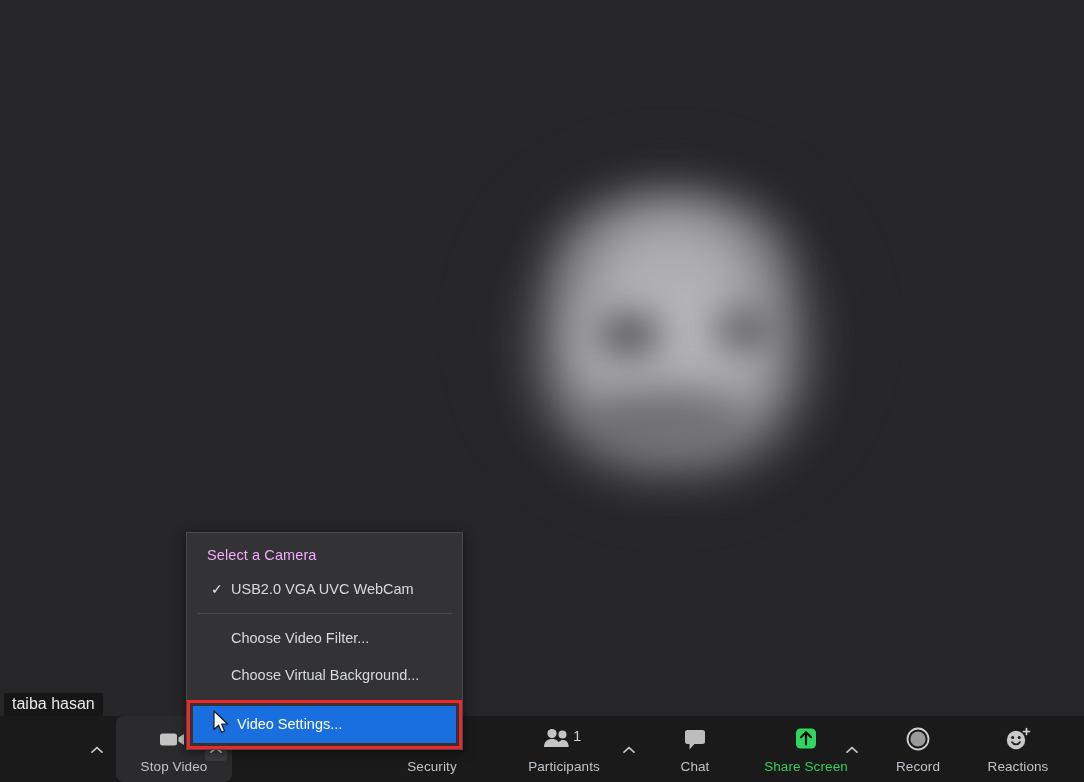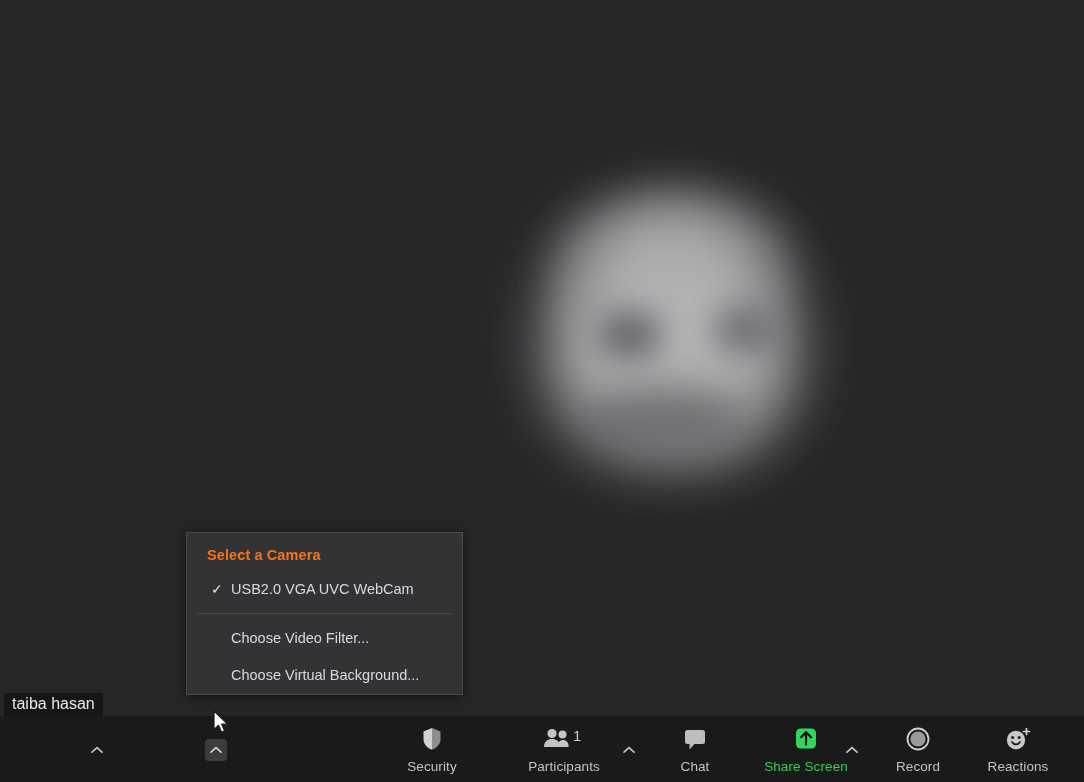--- a/index.html
+++ b/index.html
@@ -154,22 +154,22 @@
     position:absolute;
     left:186px; top:532px;
     width:277px;
     background:#333336;
     border:1px solid #4a4a4d;
     z-index:20;
     box-shadow:0 2px 10px rgba(0,0,0,.55);
     padding:0;
   }
   .menu-header {
-    color:#f97316;
-    font-weight:bold;
+    color:#f0abfc;
+    font-weight:normal;
     font-size:14.5px;
     padding:14px 0 8px 20px;
     letter-spacing:.1px;
   }
   .menu-item {
     position:relative;
     color:#d6dade;
     font-size:14.5px;
     line-height:20px;
     padding:8px 10px 9px 44px;
@@ -229,20 +229,29 @@
   <div id="name-label">taiba hasan</div>
 
   <div id="toolbar">
 
     <div class="caret" id="caret-audio">
       <svg width="12" height="8" viewBox="0 0 12 8">
           <path d="M1 6.2 L6 1.6 L11 6.2" stroke="#c8c8c8" stroke-width="1.6" fill="none" stroke-linecap="round"></path>
         </svg>
     </div>
 
+    <div class="tb-item tb-hover-bg" id="item-video">
+      <div class="tb-icon">
+        <svg width="32" height="20" viewBox="0 0 32 20">
+          <rect x="2" y="4.5" width="17" height="12" rx="2.5" fill="#c4c4c4"></rect>
+          <path d="M20.5 8.5 L26 5 L26 16 L20.5 12.5 Z" fill="#c4c4c4"></path>
+        </svg>
+      </div>
+      <div class="tb-label">Stop Video</div>
+    </div>
     <div class="caret" id="caret-video">
       <svg width="12" height="8" viewBox="0 0 12 8">
           <path d="M1 6.2 L6 1.6 L11 6.2" stroke="#d8d8d8" stroke-width="1.6" fill="none" stroke-linecap="round"></path>
         </svg>
     </div>
 
     <div class="tb-item" id="item-security">
       <div class="tb-icon">
         <svg width="22" height="26" viewBox="0 0 22 26">
           <path d="M11 2 L19.5 5.5 L19.5 13 C19.5 18.5 15.5 22 11 23.8 Z" fill="#8e8e90"></path>
@@ -333,20 +342,25 @@
     <div class="menu-sep"></div>
 
     <div class="menu-item">
       <span>Choose Video Filter...</span>
     </div>
 
     <div class="menu-item">
       <span>Choose Virtual Background...</span>
     </div>
 
+    <div id="mi-settings-wrap">
+      <div class="menu-item selected">
+        <span>Video Settings...</span>
+      </div>
+    </div>
 
   </div>
 
   <div id="cursor">
     <svg width="18" height="26" viewBox="0 0 18 26">
       <path d="M1 1 L1 19.5 L5.6 15.2 L8.6 22.2 L11.6 20.9 L8.7 14.2 L14.8 14.2 Z" fill="#ffffff" stroke="#1a1a1a" stroke-width="1.2" stroke-linejoin="round"></path>
     </svg>
   </div>
 
 </div>

